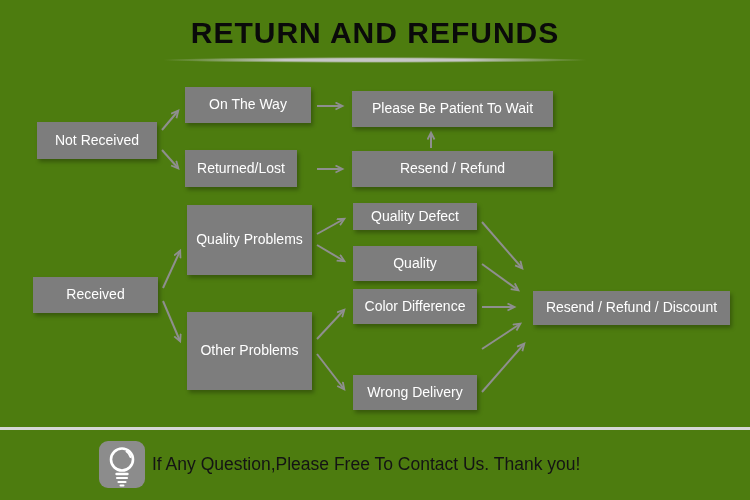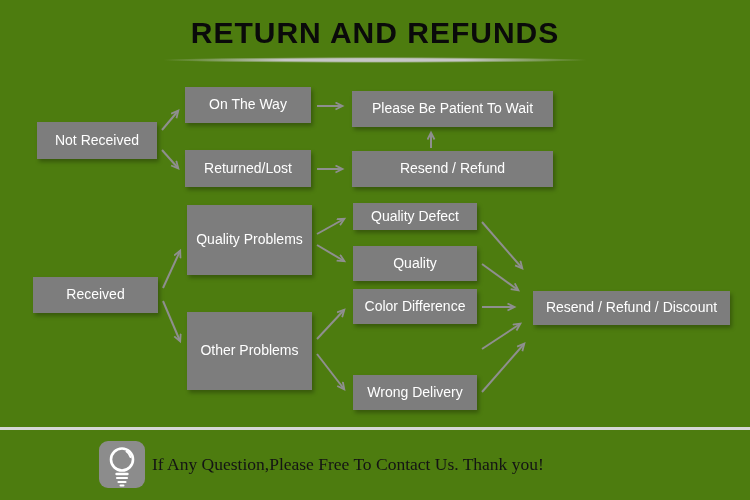--- a/index.html
+++ b/index.html
@@ -23,21 +23,21 @@
   #arrows{position:absolute;left:0;top:0;pointer-events:none;}
   .footer-divider{
     position:absolute;left:0;top:427px;width:750px;height:3px;background:#d6d6d6;
   }
   .bulb-badge{
     position:absolute;left:99px;top:441px;width:46px;height:47px;border-radius:9px;
     background:#8c8c8c;display:flex;align-items:center;justify-content:center;
   }
   .footer-text{
     position:absolute;left:152px;top:441px;height:47px;display:flex;align-items:center;
-    font-size:17.5px;color:#141414;white-space:nowrap;font-family:Liberation Serif, serif;
+    font-size:17.5px;color:#141414;white-space:nowrap;
   }
 </style>
 </head>
 <body>
 
 <div id="stage">
 
   <div class="title">RETURN AND REFUNDS</div>
   <div class="title-underline"></div>
 
@@ -62,21 +62,21 @@
       <line x1="482" y1="222" x2="522" y2="268" marker-end="url(#ah)"></line>
       <line x1="482" y1="264" x2="518" y2="290" marker-end="url(#ah)"></line>
       <line x1="482" y1="307" x2="514" y2="307" marker-end="url(#ah)"></line>
       <line x1="482" y1="349" x2="520" y2="324" marker-end="url(#ah)"></line>
       <line x1="482" y1="392" x2="524" y2="344" marker-end="url(#ah)"></line>
     </g>
   </svg>
 
   <div class="node" style="left:37px;top:122px;width:120px;height:37px">Not Received</div>
   <div class="node" style="left:185px;top:87px;width:126px;height:36px">On The Way</div>
-  <div class="node" style="left:185px;top:150px;width:126px;height:37px">Returned/Lost</div>
+  <div class="node" style="left:185px;top:150px;width:112px;height:37px">Returned/Lost</div>
   <div class="node" style="left:352px;top:151px;width:201px;height:36px">Resend / Refund</div>
   <div class="node" style="left:352px;top:91px;width:201px;height:36px">Please Be Patient To Wait</div>
   <div class="node" style="left:33px;top:277px;width:125px;height:36px">Received</div>
   <div class="node" style="left:187px;top:205px;width:125px;height:70px">Quality Problems</div>
   <div class="node" style="left:187px;top:312px;width:125px;height:78px">Other Problems</div>
   <div class="node" style="left:353px;top:203px;width:124px;height:27px">Quality Defect</div>
   <div class="node" style="left:353px;top:246px;width:124px;height:35px">Quality</div>
   <div class="node" style="left:353px;top:289px;width:124px;height:35px">Color Difference</div>
   <div class="node" style="left:353px;top:375px;width:124px;height:35px">Wrong Delivery</div>
   <div class="node" style="left:533px;top:291px;width:197px;height:34px">Resend / Refund / Discount</div>

